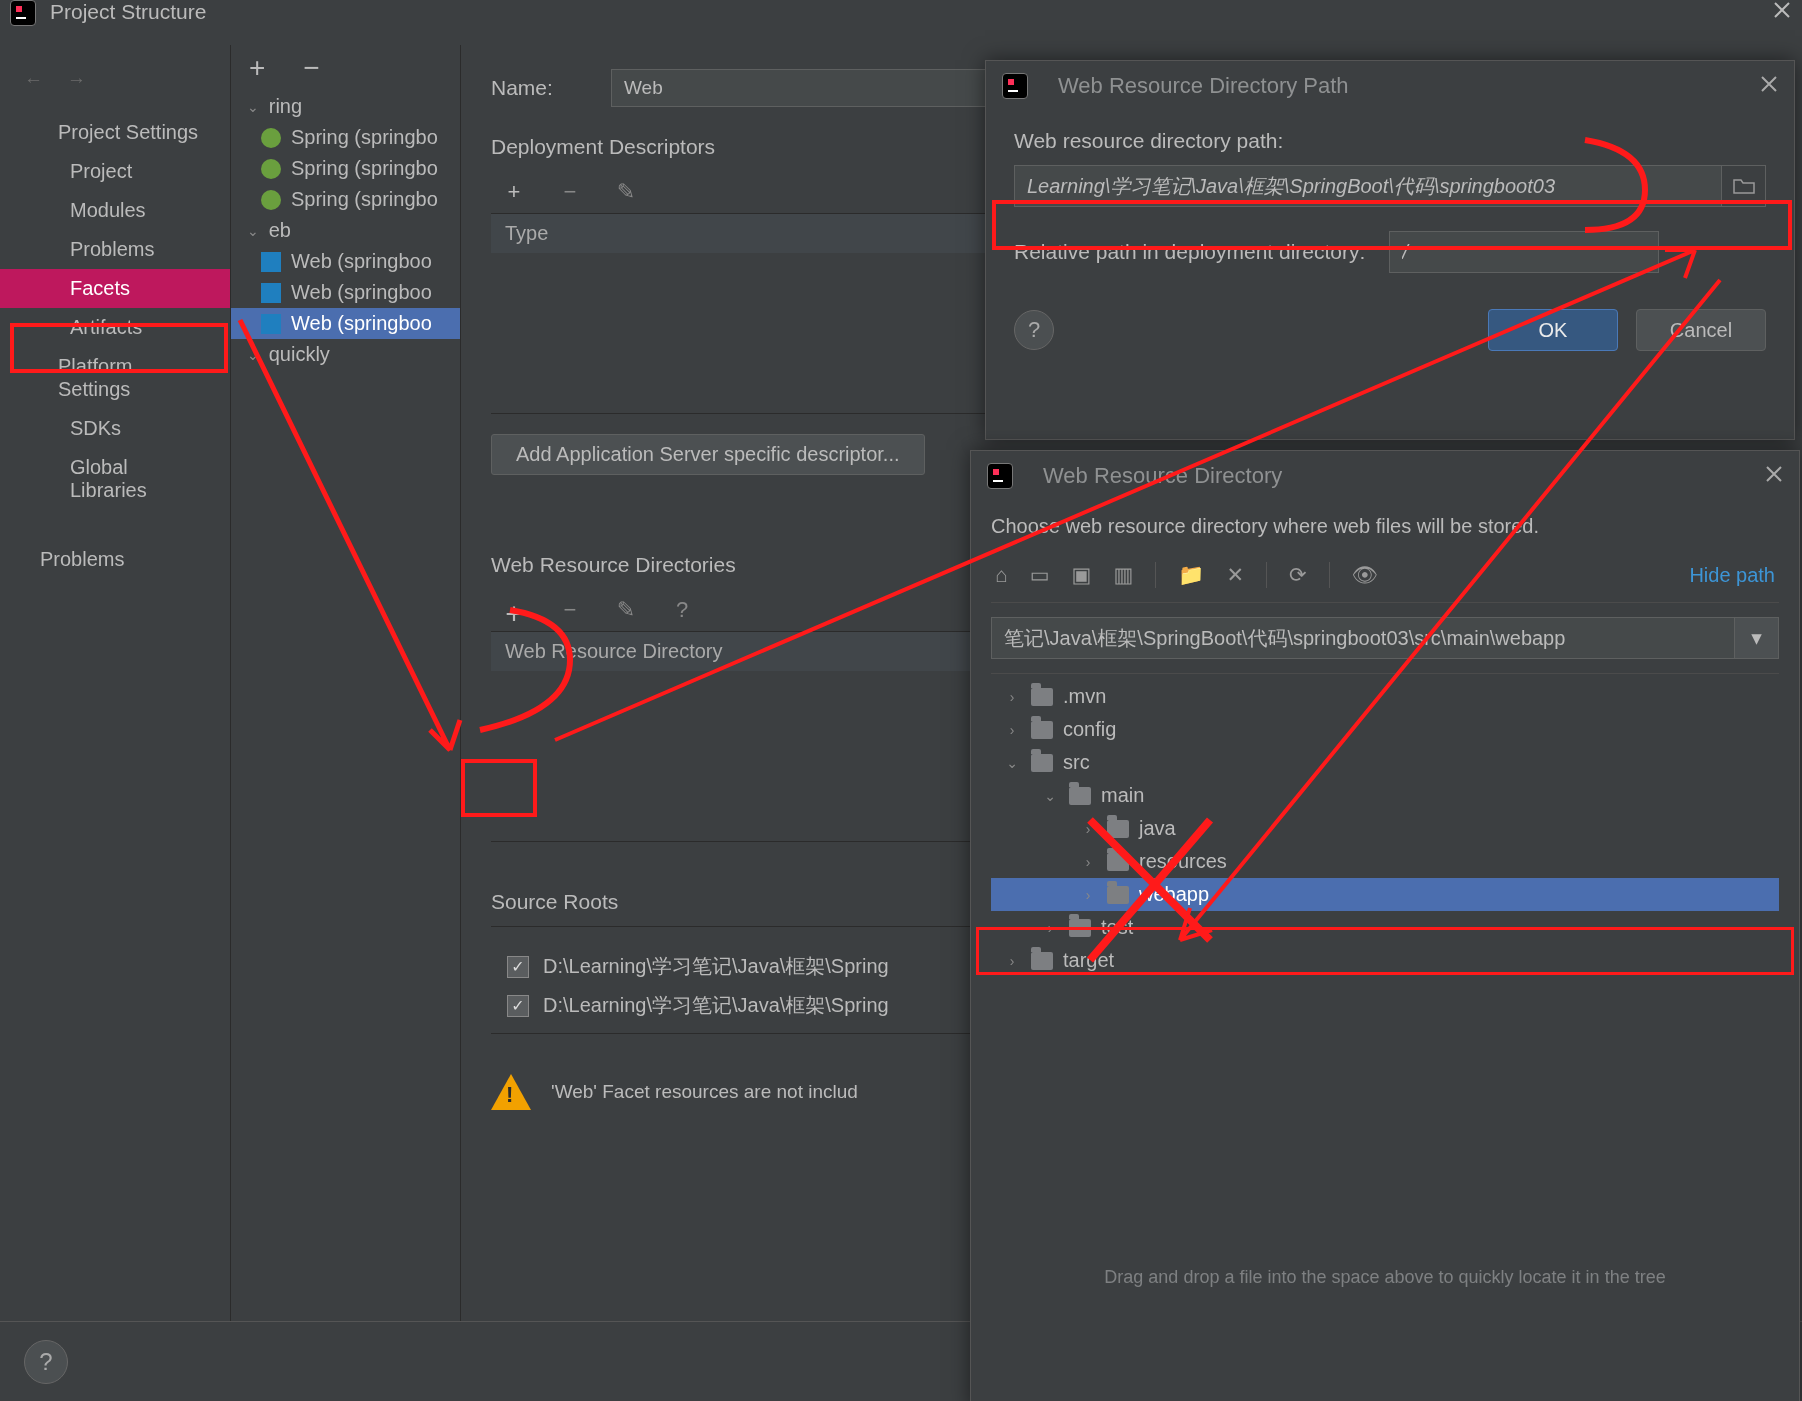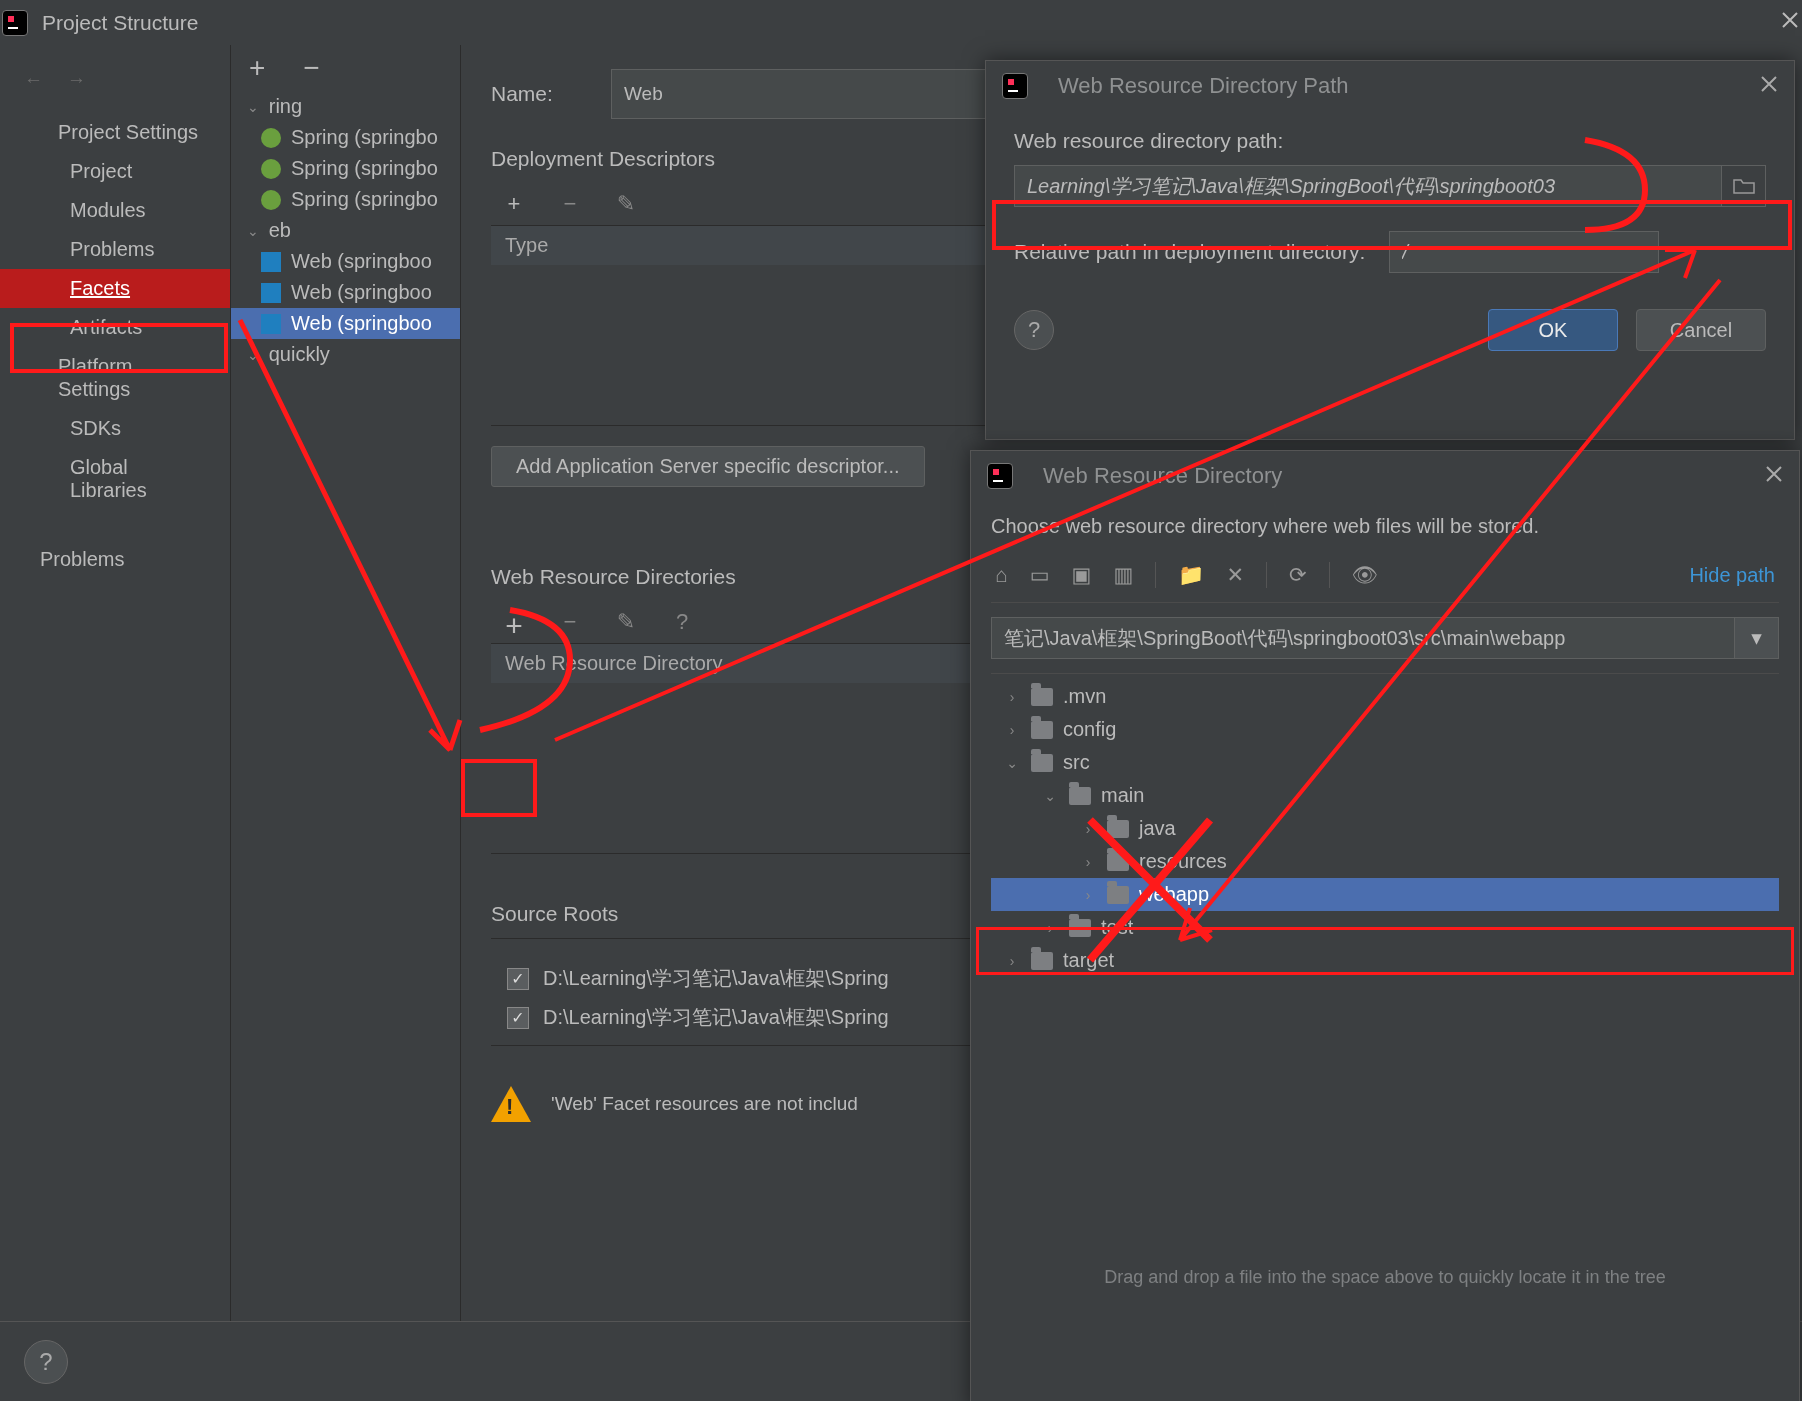--- a/index.html
+++ b/index.html
@@ -1,52 +1,52 @@
 <!DOCTYPE html>
 <html><head>
 <meta charset="utf-8">
 <style>
   * { box-sizing: border-box; margin: 0; padding: 0; font-family: "Segoe UI", Arial, sans-serif; }
   body { background: #3c3f41; color: #bbbbbb; width: 1802px; height: 1401px; overflow: hidden; position: relative; font-size: 19px; }
 
   
   .main-window { position:absolute; left:0; top:0; width:1802px; height:1401px; background:#3c3f41; }
-  .titlebar { height:45px; display:flex; align-items:center; padding:0 2px; background:#3c3f41; }
+  .titlebar { height:45px; display:flex; padding:0 10px; background:#3c3f41; }
   .app-icon { width:26px; height:26px; background:#000; border:1px solid #777; border-radius:4px; margin-right:14px; display:flex; align-items:center; justify-content:center; }
   .app-icon svg{width:18px;height:18px;}
   .title-text { font-size:21px; color:#bbbbbb; }
   .title-close { margin-left:auto; color:#bbbbbb; cursor:pointer; }
 
   .layout { display:flex; height:calc(100% - 45px); }
 
   
   .leftnav { width:230px; background:#3c3f41; padding-top:12px; position:relative; }
   .nav-arrows { display:flex; gap:24px; padding:10px 24px 24px 24px; color:#6b6b6b; }
   .nav-section { font-size:20px; color:#bbbbbb; padding:8px 22px;margin-left:36px; }
   .nav-item   { font-size:20px; color:#bbbbbb; padding:8px 22px 8px 70px; cursor:pointer;}
-  .nav-item.selected { background:#b91c1c; color:#fff;text-decoration:underline; }
+  .nav-item.selected { background:#be185d; color:#fff; }
   .facets-red { position:absolute; left:10px; top:278px; width:218px; height:50px; border:4px solid #ff1a1a; pointer-events:none;}
 
   
   .facet-pane { width:230px; background:#3c3f41; border-left:1px solid #2b2b2b;}
   .facet-toolbar {height:46px; display:flex; align-items:center; justify-content:flex-start; gap:38px; padding-left:18px;}
   .facet-toolbar span{color:#bbbbbb; font-size:28px; line-height:1;}
   .facet-tree { font-size:20px;}
   .facet-item { display:flex; align-items:center; gap:10px; padding:4px 10px 4px 16px; white-space:nowrap; overflow:hidden;}
   .facet-item.sub{ padding-left:30px;}
   .facet-item.selected{ background:#4b6eaf; color:#fff;}
   .leaf-icon { width:20px;height:20px;border-radius:50%; background:#6a9f3e; display:inline-block;}
   .web-icon  { width:20px;height:20px;background:#1f7fbf; display:inline-block;}
   .chev{color:#888; font-size:14px;}
 
   
   .details { flex:1; background:#3c3f41; border-left:1px solid #2b2b2b; padding:24px 30px; position:relative; overflow:hidden;}
   .row{display:flex;align-items:center; gap:30px; margin-bottom:28px;}
   .lbl{font-size:21px;color:#bbbbbb; min-width:90px;}
-  .text-input{ flex:1; max-width:560px; height:50px; background:#45494a; border:1px solid #5e6060; color:#bbbbbb; padding:0 12px; font-size:19px;}
+  .text-input{ flex:1; max-width:560px; height:38px; background:#45494a; border:1px solid #5e6060; color:#bbbbbb; padding:0 12px; font-size:19px;}
   .section-h{font-size:21px;color:#bbbbbb; margin:8px 0 12px 0;}
   .tool-row{ display:flex; align-items:center; gap:30px; padding:8px 10px;}
   .tool-btn{ width:26px;height:26px; color:#888; font-size:22px; text-align:center;}
   .tool-btn.add{color:#bbbbbb;}
   .panel{ background:#3c3f41; border:1px solid #2b2b2b; border-left:none; border-right:none; min-height:40px;}
   .panel-header{ background:#41464a; padding:8px 14px; font-size:20px; color:#aaa;}
   .big-btn{ background:#4c5052; border:1px solid #5e6060; color:#bbbbbb; font-size:20px; padding:8px 24px; border-radius:3px; display:inline-block; margin-top:20px;}
   .wrd-red{ position:absolute; border:4px solid #ff1a1a; pointer-events:none;}
   .check-row{display:flex;align-items:center;gap:14px;font-size:20px;color:#bbbbbb;margin-top:12px;}
   .chk{width:22px;height:22px; background:#5a5d5f;border:1px solid #888;display:flex;align-items:center;justify-content:center;color:#ddd;font-size:16px;}

